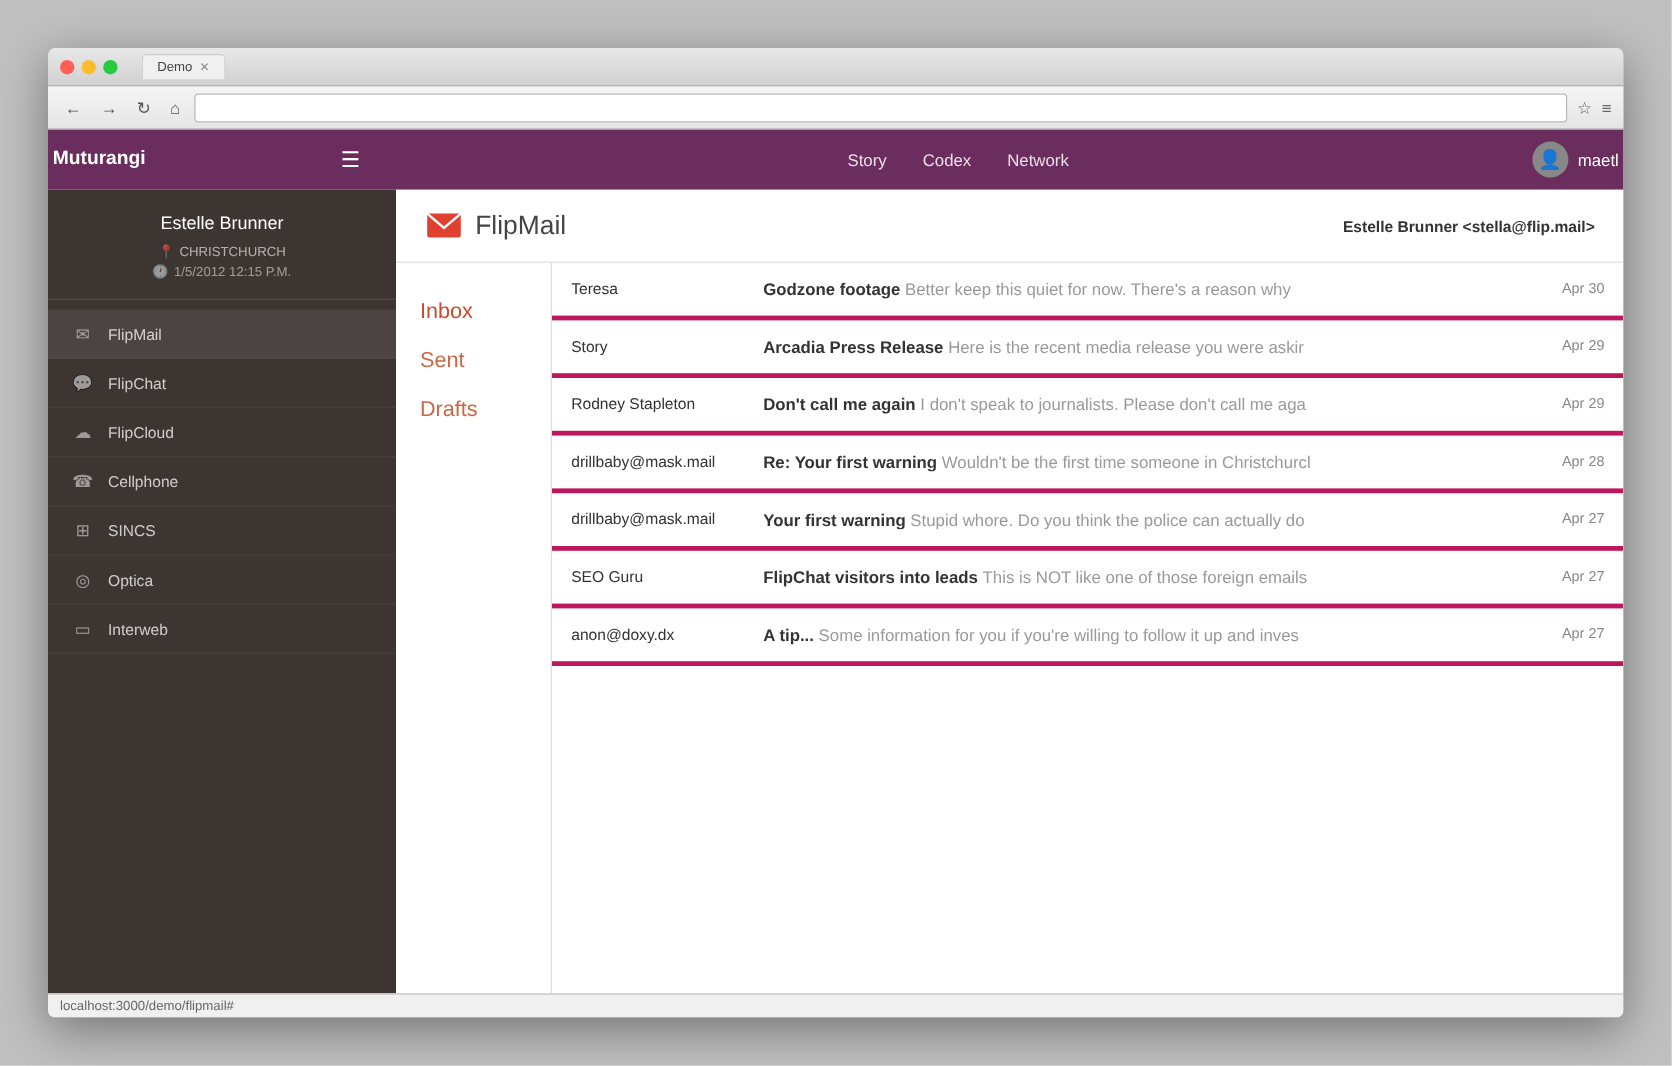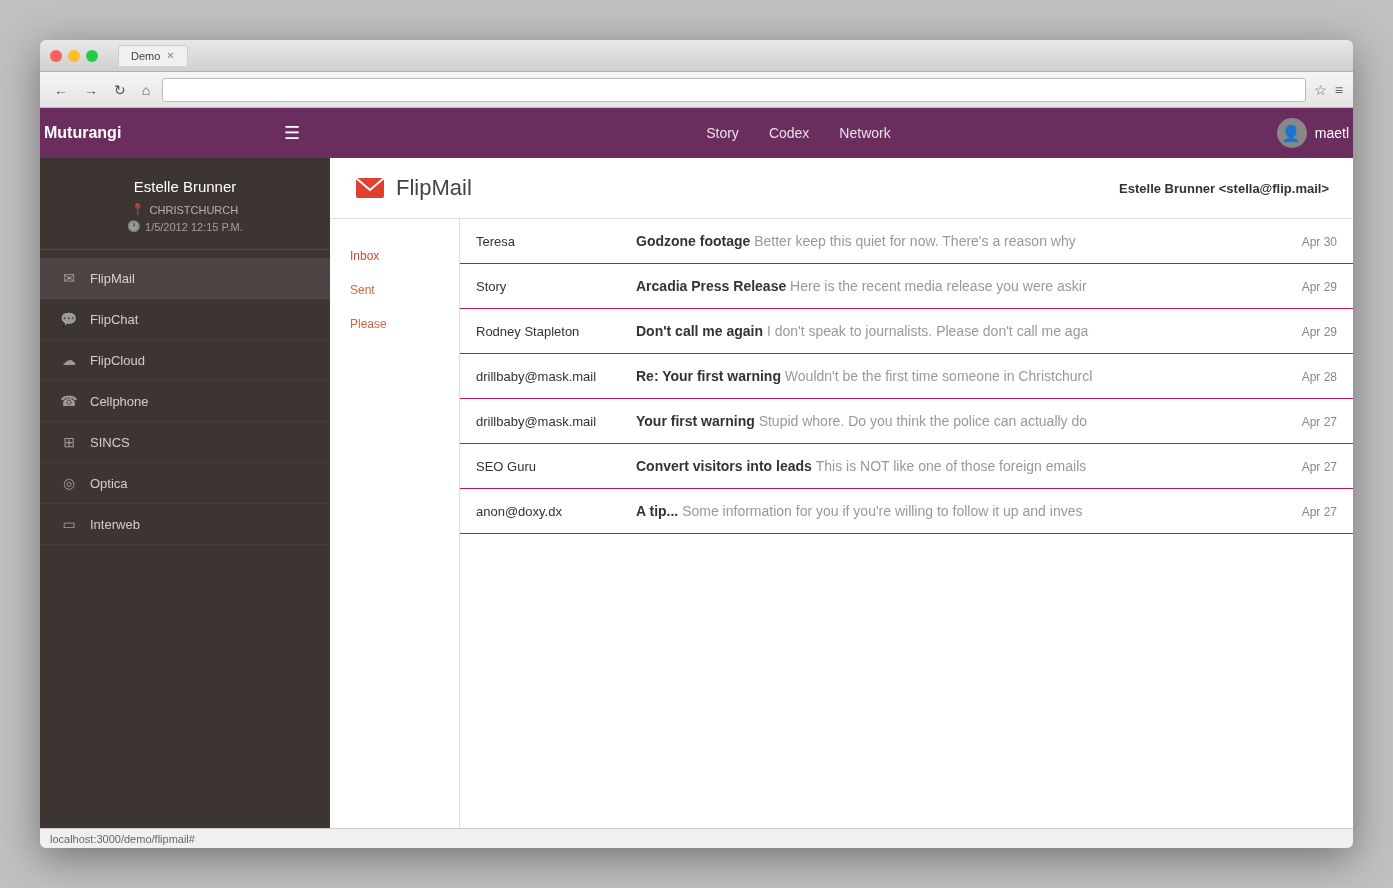--- a/index.html
+++ b/index.html
@@ -302,21 +302,21 @@
     .email-sidebar {
       width: 130px;
       background: white;
       border-right: 1px solid #ddd;
       padding: 20px 0;
       flex-shrink: 0;
     }
 
     .email-folder {
       padding: 10px 20px;
-      font-size: 12px;
+      font-size: 18px;
       cursor: pointer;
       color: #cc4a2e;
     }
 
     .email-folder.active {
       color: #cc4a2e;
       font-weight: 500;
     }
 
     .email-folder:not(.active) {
@@ -325,23 +325,23 @@
 
     
     .email-list {
       flex: 1;
       background: white;
       overflow-y: auto;
     }
 
     .email-row {
       display: flex;
-      align-items: flex-end;
+      align-items: flex-start;
       padding: 14px 16px;
-      border-bottom: 1px solid #be185d;
+      border-bottom: 4px solid #be185d;
       cursor: pointer;
       gap: 0;
     }
 
     .email-sender {
       width: 160px;
       flex-shrink: 0;
       font-size: 13px;
       color: #333;
       font-weight: 400;
@@ -490,21 +490,21 @@
             <span class="flipmail-title">FlipMail</span>
           </div>
           <div class="flipmail-user-email">Estelle Brunner &lt;stella@flip.mail&gt;</div>
         </div>
 
         <div class="email-layout">
 
           <div class="email-sidebar">
             <div class="email-folder active">Inbox</div>
             <div class="email-folder">Sent</div>
-            <div class="email-folder">Please</div>
+            <div class="email-folder">Drafts</div>
           </div>
 
           <div class="email-list" id="email-list">
           <div class="email-row">
                 <span class="email-sender">Teresa</span>
                 <span class="email-subject-preview"><span class="email-subject">Godzone footage </span><span class="email-preview">Better keep this quiet for now. There's a reason why</span></span>
                 <span class="email-date">Apr 30</span>
               </div>
               <div class="email-row">
                 <span class="email-sender">Story</span>
@@ -521,21 +521,21 @@
                 <span class="email-subject-preview"><span class="email-subject">Re: Your first warning </span><span class="email-preview">Wouldn't be the first time someone in Christchurcl</span></span>
                 <span class="email-date">Apr 28</span>
               </div>
               <div class="email-row">
                 <span class="email-sender">drillbaby@mask.mail</span>
                 <span class="email-subject-preview"><span class="email-subject">Your first warning </span><span class="email-preview">Stupid whore. Do you think the police can actually do</span></span>
                 <span class="email-date">Apr 27</span>
               </div>
               <div class="email-row">
                 <span class="email-sender">SEO Guru</span>
-                <span class="email-subject-preview"><span class="email-subject">Convert visitors into leads </span><span class="email-preview">This is NOT like one of those foreign emails</span></span>
+                <span class="email-subject-preview"><span class="email-subject">FlipChat visitors into leads </span><span class="email-preview">This is NOT like one of those foreign emails</span></span>
                 <span class="email-date">Apr 27</span>
               </div>
               <div class="email-row">
                 <span class="email-sender">anon@doxy.dx</span>
                 <span class="email-subject-preview"><span class="email-subject">A tip... </span><span class="email-preview">Some information for you if you're willing to follow it up and inves</span></span>
                 <span class="email-date">Apr 27</span>
               </div>
             </div>
         </div>
       </div>

